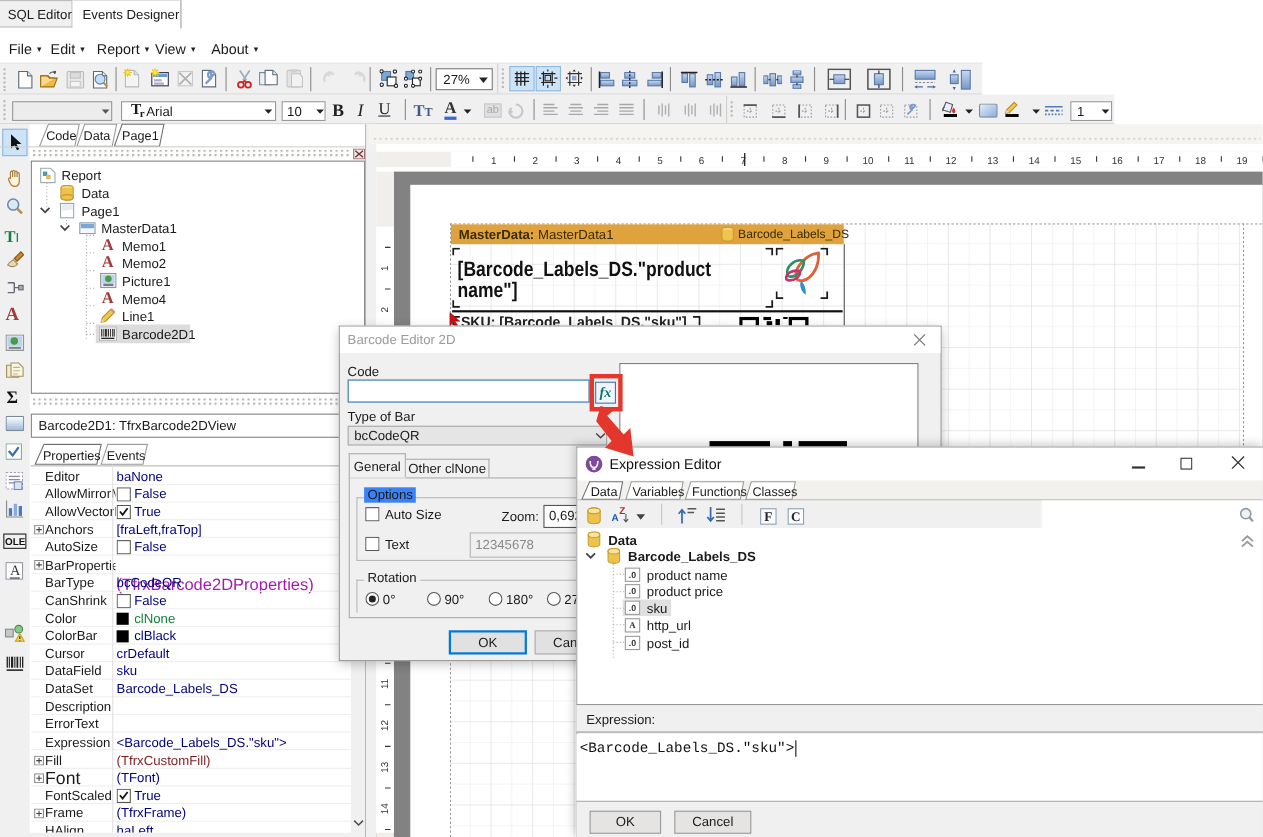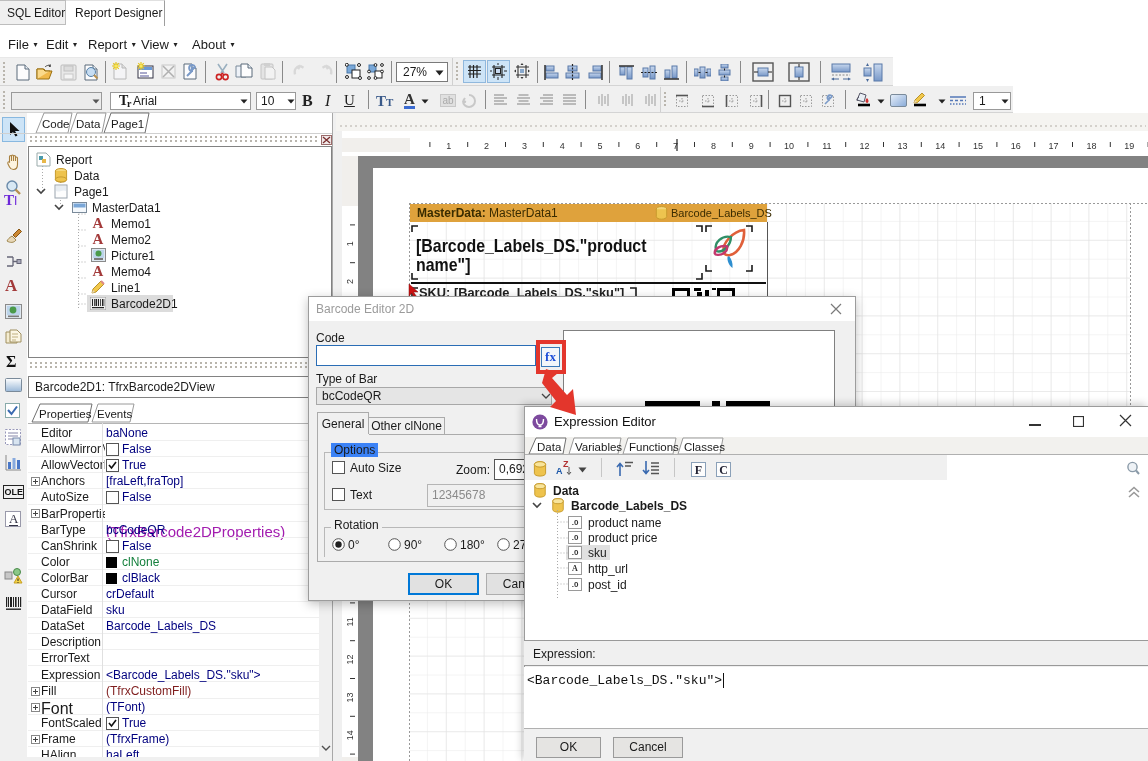--- a/index.html
+++ b/index.html
@@ -6,21 +6,21 @@
 .abs{position:absolute}
 .mv{font-size:8px;color:#222;vertical-align:2px;margin-left:1px}
 .tb{background:#f0f0f0}
 .sep{position:absolute;width:1px;background:#c6c6c6}
 svg{display:block}
 </style></head>
 <body>
 
 <div class="abs" style="left:0;top:0;width:1148px;height:25px;background:#fff"></div>
 <div class="abs" style="left:0;top:0;width:66px;height:25px;background:#f0f0f0;border:1px solid #bdbdbd;border-left:none;font-size:12px;line-height:24px;color:#1a1a1a;white-space:nowrap"><span style="margin-left:7px">SQL Editor</span></div>
-<div class="abs" style="left:66px;top:0;width:99px;height:26px;background:#fff;border-right:1px solid #9e9e9e;border-top:1px solid #e0e0e0;font-size:12px;line-height:24px"><span style="margin-left:9px">Report Designer</span></div>
+<div class="abs" style="left:66px;top:0;width:99px;height:26px;background:#fff;border-right:1px solid #9e9e9e;border-top:1px solid #e0e0e0;font-size:12px;line-height:24px"><span style="margin-left:9px">Events Designer</span></div>
 
 <div class="abs" style="left:0;top:26px;width:1148px;height:30px;background:#fff"></div>
 <div class="abs menu" style="left:8px;top:37px;font-size:13px">File <span class="mv">▾</span></div>
 <div class="abs menu" style="left:46px;top:37px;font-size:13px">Edit <span class="mv">▾</span></div>
 <div class="abs menu" style="left:88px;top:37px;font-size:13px">Report <span class="mv">▾</span></div>
 <div class="abs menu" style="left:141px;top:37px;font-size:13px">View <span class="mv">▾</span></div>
 <div class="abs menu" style="left:192px;top:37px;font-size:13px">About <span class="mv">▾</span></div>
 
 <div class="abs" style="left:0;top:56px;width:1148px;height:58px;background:#fff"></div>
 <div class="abs tb" style="left:0;top:57px;width:893px;height:29px;border-top:1px solid #e8e8e8;border-bottom:1px solid #d4d4d4"></div>
@@ -381,21 +381,21 @@
     <svg class="abs" style="left:8px;top:121px" width="12" height="16" viewBox="0 0 12 16">
       <path d="M2 1v13l3-3 2.5 4.5 2-1L7 10h4.5Z" fill="#111"></path>
     </svg>
     <svg class="abs" style="left:5px;top:153px" width="17" height="18" viewBox="0 0 17 18">
       <path d="M4.5 9V3.5a1 1 0 0 1 2 0V8 3a1 1 0 0 1 2 0v5-4.5a1 1 0 0 1 2 0V8 5a1 1 0 0 1 2 0v6.5c0 3-1.5 5-4 5-2 0-3.2-0.8-4-2.5L3 11c-0.8-1.5 0.5-2.8 1.5-2Z" fill="#fdf4e0" stroke="#a88040" stroke-width="1.1"></path>
     </svg>
     <svg class="abs" style="left:5px;top:179px" width="17" height="17" viewBox="0 0 17 17">
       <circle cx="7" cy="7" r="5" fill="#d8e8f4" stroke="#6a8aaa" stroke-width="1.4"></circle>
       <path d="M10.5 10.5l4.5 4.5" stroke="#b89050" stroke-width="2.4"></path>
     </svg>
-    <div class="abs" style="left:4px;top:192px;font-family:'Liberation Serif',serif;font-weight:bold;font-size:15px;color:#6d28d9">T<span style="font-family:'Liberation Sans',sans-serif;font-weight:normal;font-size:12px">I</span></div>
+    <div class="abs" style="left:4px;top:208px;font-family:'Liberation Serif',serif;font-weight:bold;font-size:15px;color:#15803d">T<span style="font-family:'Liberation Sans',sans-serif;font-weight:normal;font-size:12px">I</span></div>
     <svg class="abs" style="left:5px;top:227px" width="17" height="18" viewBox="0 0 17 18">
       <path d="M2 14c3 2 7 2 9-1l-4-4c-3 2-4 3-5 5Z" fill="#e8d8b8" stroke="#a08850"></path>
       <path d="M8 8l6-6 2.5 2.5-6 6Z" fill="#cc8833" stroke="#885511"></path>
     </svg>
     <svg class="abs" style="left:5px;top:254px" width="17" height="15" viewBox="0 0 17 15">
       <path d="M2 3h6M2 12h6M8 3v9M8 7.5h4" stroke="#667" stroke-width="1.3" fill="none"></path>
       <rect x="12" y="5.5" width="4" height="4" fill="#aab" stroke="#667"></rect>
     </svg>
     <div class="abs" style="left:5px;top:276px;font-family:'Liberation Serif',serif;font-weight:bold;font-size:17px;color:#a33a3a">A</div>
     <svg class="abs" style="left:5px;top:304px" width="17" height="15" viewBox="0 0 17 15">
@@ -860,21 +860,21 @@
  <div class="abs" style="left:308px;top:296px;width:548px;height:305px;background:#f0f0f0;border:1px solid #9c9c9c;box-shadow:0 3px 10px rgba(0,0,0,0.25)"></div>
  <div class="abs" style="left:309px;top:297px;width:546px;height:24px;background:#fff"></div>
  <div class="abs" style="left:316px;top:302px;font-size:12px;color:#9b9b9b">Barcode Editor 2D</div>
  <svg class="abs" style="left:830px;top:303px" width="12" height="12">
       <path d="M1 1l10 10M11 1L1 11" stroke="#7a7a7a" stroke-width="1.2"></path>
     </svg>
 
  <div class="abs" style="left:316px;top:331px;font-size:12px">Code</div>
  <div class="abs" style="left:316px;top:345px;width:220px;height:21px;background:#fff;border:1px solid #2a6db5"></div>
 
- <div class="abs" style="left:541px;top:347px;width:19px;height:20px;background:#f2f6fa;border:1px solid #3a78b8;font-family:'Liberation Serif',serif;font-weight:bold;font-size:13px;text-align:center;line-height:18px;color:#1d4ed8">fx</div>
+ <div class="abs" style="left:541px;top:347px;width:19px;height:20px;background:#f2f6fa;border:1px solid #3a78b8;font-family:'Liberation Serif',serif;font-style:italic;font-weight:bold;font-size:13px;text-align:center;line-height:18px;color:#0f766e">fx</div>
 
  <div class="abs" style="left:316px;top:372px;font-size:12px">Type of Bar</div>
  <div class="abs" style="left:316px;top:387px;width:236px;height:18px;background:#e5e5e5;border:1px solid #a8a8a8;font-size:12px;line-height:17px"><span style="margin-left:5px">bcCodeQR</span></div>
  <svg class="abs" style="left:541px;top:393px" width="10" height="7">
       <path d="M1 1l4 4 4-4" fill="none" stroke="#444" stroke-width="1.3"></path>
     </svg>
 
  <div class="abs" style="left:563px;top:330px;width:272px;height:265px;background:#fff;border:1px solid #808080"></div>
  <div class="abs" style="left:645px;top:401px;width:55px;height:5px;background:#000"></div>
  <div class="abs" style="left:712px;top:401px;width:8px;height:5px;background:#000"></div>

